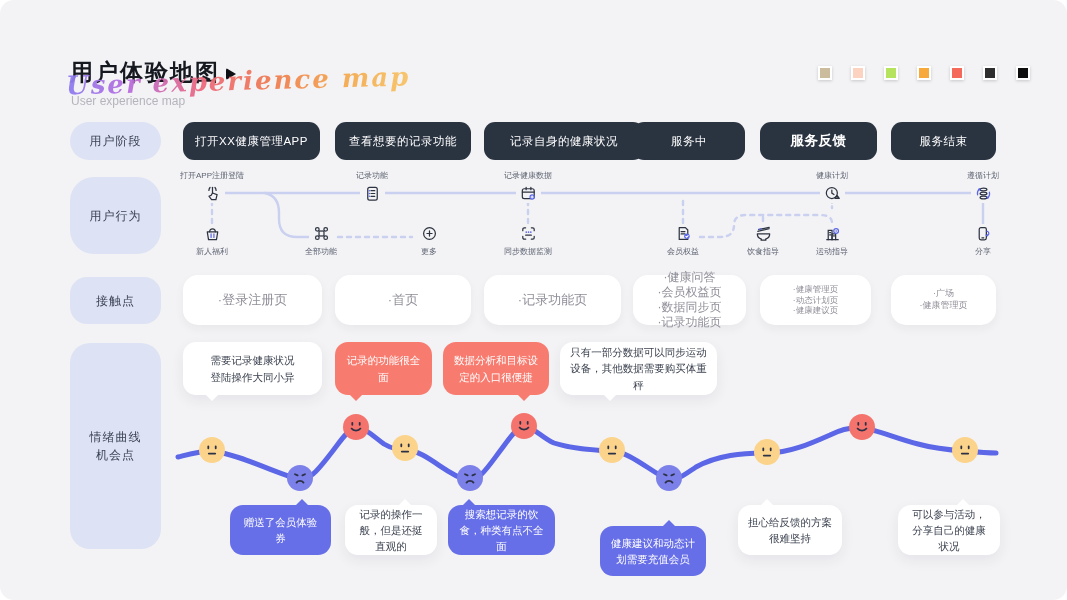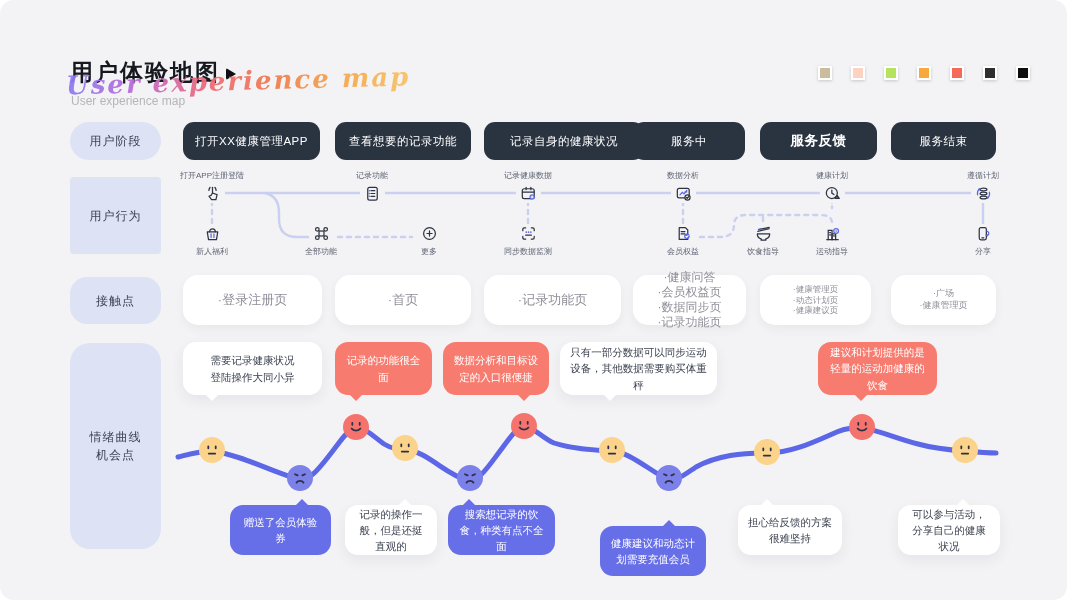--- a/index.html
+++ b/index.html
@@ -62,21 +62,21 @@
     <span class="swatch" style="background: rgb(203, 188, 157);"></span>
     <span class="swatch" style="background: rgb(252, 211, 193);"></span>
     <span class="swatch" style="background: rgb(181, 227, 94);"></span>
     <span class="swatch" style="background: rgb(248, 169, 60);"></span>
     <span class="swatch" style="background: rgb(245, 105, 90);"></span>
     <span class="swatch" style="background: rgb(46, 46, 46);"></span>
     <span class="swatch" style="background: rgb(13, 13, 13);"></span>
   </div>
 
   <div class="row-label" style="top:122px;height:38px;border-radius:19px;">用户阶段</div>
-  <div class="row-label" style="top:177px;height:77px;border-radius:4px;">用户行为</div>
+  <div class="row-label" style="top:177px;height:77px;border-radius:24px;">用户行为</div>
   <div class="row-label" style="top:343px;height:206px;border-radius:20px;">情绪曲线
 机会点</div>
   <div class="row-label" style="top:277px;height:47px;border-radius:17px;">接触点</div>
 
   <div class="stage-btn" style="left:183px;width:137px;">打开XX健康管理APP</div>
   <div class="stage-btn" style="left:335px;width:136px;">查看想要的记录功能</div>
   <div class="stage-btn" style="left:484px;width:160px;">记录自身的健康状况</div>
   <div class="stage-btn" style="left:633px;width:112px;">服务中</div>
   <div class="stage-btn em" style="left:760px;width:117px;">服务反馈</div>
   <div class="stage-btn" style="left:891px;width:105px;">服务结束</div>
@@ -121,32 +121,20 @@
     <span class="blabel">记录健康数据</span>
     <span class="icon-wrap">
         <svg width="19" height="19" viewBox="0 0 20 20" fill="none" stroke="#2d3340" stroke-width="1.3" stroke-linecap="round">
           <rect x="3.5" y="5" width="12.5" height="10.5" rx="2"></rect>
           <path d="M7.5 3.5V6M12.5 3.5V6M3.5 8.5h12.5"></path>
           <circle cx="13.8" cy="13.6" r="2.8" fill="#5b67e6" stroke="none"></circle>
           <path d="M13.8 12.4v2.4M12.6 13.6h2.4" stroke="#fff" stroke-width="1.1"></path>
         </svg>
       </span>
   </div>
-  <div class="bnode" style="left:638px;top:170px;">
-    <span class="blabel">数据分析</span>
-    <span class="icon-wrap">
-        <svg width="19" height="19" viewBox="0 0 20 20" fill="none" stroke="#2d3340" stroke-width="1.3" stroke-linecap="round">
-          <rect x="3.5" y="4.5" width="12.5" height="10" rx="2"></rect>
-          <path d="M6.3 11.5l2.4-2.7 1.8 1.5 2.8-3.2" stroke="#5b67e6"></path>
-          <path d="M13.3 6.6v1.6h-1.6" stroke="#5b67e6"></path>
-          <circle cx="14.2" cy="14.2" r="2.7" fill="#f3f3f5"></circle>
-          <path d="M13.1 14.2l.8.8 1.5-1.6"></path>
-        </svg>
-      </span>
-  </div>
   <div class="bnode" style="left:787px;top:170px;">
     <span class="blabel">健康计划</span>
     <span class="icon-wrap">
         <svg width="19" height="19" viewBox="0 0 20 20" fill="none" stroke="#2d3340" stroke-width="1.3" stroke-linecap="round">
           <circle cx="9.3" cy="9.5" r="5.8"></circle>
           <path d="M9.3 6.4v3.2l2.2 1.5"></path>
           <path d="M14.8 12l2.3 3.2h-4.4z" fill="#f3f3f5" stroke-linejoin="round"></path>
           <path d="M15 13.8v.8" stroke-width="1"></path>
         </svg>
       </span>
@@ -287,24 +275,20 @@
     <span class="tail" style="left:14px;"></span>
   </div>
   <div class="bubble red tb" style="left:443px;top:342px;width:106px;height:53px;">
     <span>数据分析和目标设定的入口很便捷</span>
     <span class="tail" style="left:74px;"></span>
   </div>
   <div class="bubble white tb" style="left:560px;top:342px;width:157px;height:53px;">
     <span>只有一部分数据可以同步运动设备，其他数据需要购买体重秤</span>
     <span class="tail" style="left:43px;"></span>
   </div>
-  <div class="bubble red tb" style="left:818px;top:342px;width:119px;height:53px;">
-    <span>建议和计划提供的是轻量的运动加健康的饮食</span>
-    <span class="tail" style="left:36px;"></span>
-  </div>
 
   <svg style="position:absolute;left:170px;top:405px;" width="850" height="100" viewBox="0 0 850 100">
     <path fill="none" stroke="#5b67e6" stroke-width="5" stroke-linecap="round" d="M8 52 C20 49 30 46 42 46 C72 50 104 68 128 74 C140 77 150 62 162 47 C172 34 178 24 187 23 C196 23 204 32 214 39 C222 44 228 44 235 44 C258 47 276 70 297 75 C308 78 318 62 330 46 C340 33 346 22 355 22 C364 22 372 33 384 38 C402 44 424 45 442 46 C460 47 480 66 497 74 C506 77 514 70 526 62 C548 50 572 48 597 48 C620 48 642 38 660 30 C672 24 682 22 692 23 C705 24 725 33 748 39 C766 44 780 45 795 46 C806 47 818 48 826 48"></path>
   </svg>
 
   <span class="face" style="left:212px;top:450px;">
       <svg viewBox="0 0 28 28" width="28" height="28">
         <circle cx="14" cy="14" r="13" fill="#fbd38b"></circle>
         <g stroke="#2c3145" stroke-width="1.8" stroke-linecap="round" fill="none">
           <path d="M10.3 10.3v2M17.7 10.3v2"></path>

